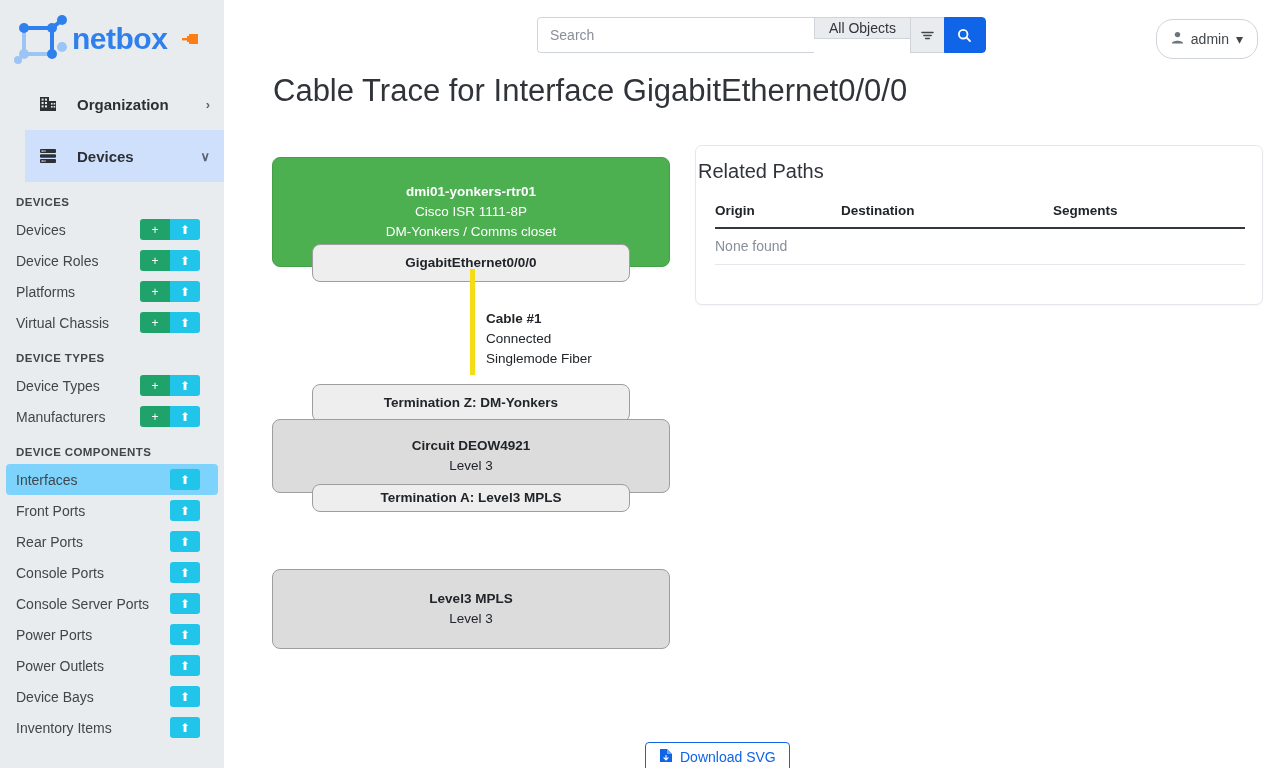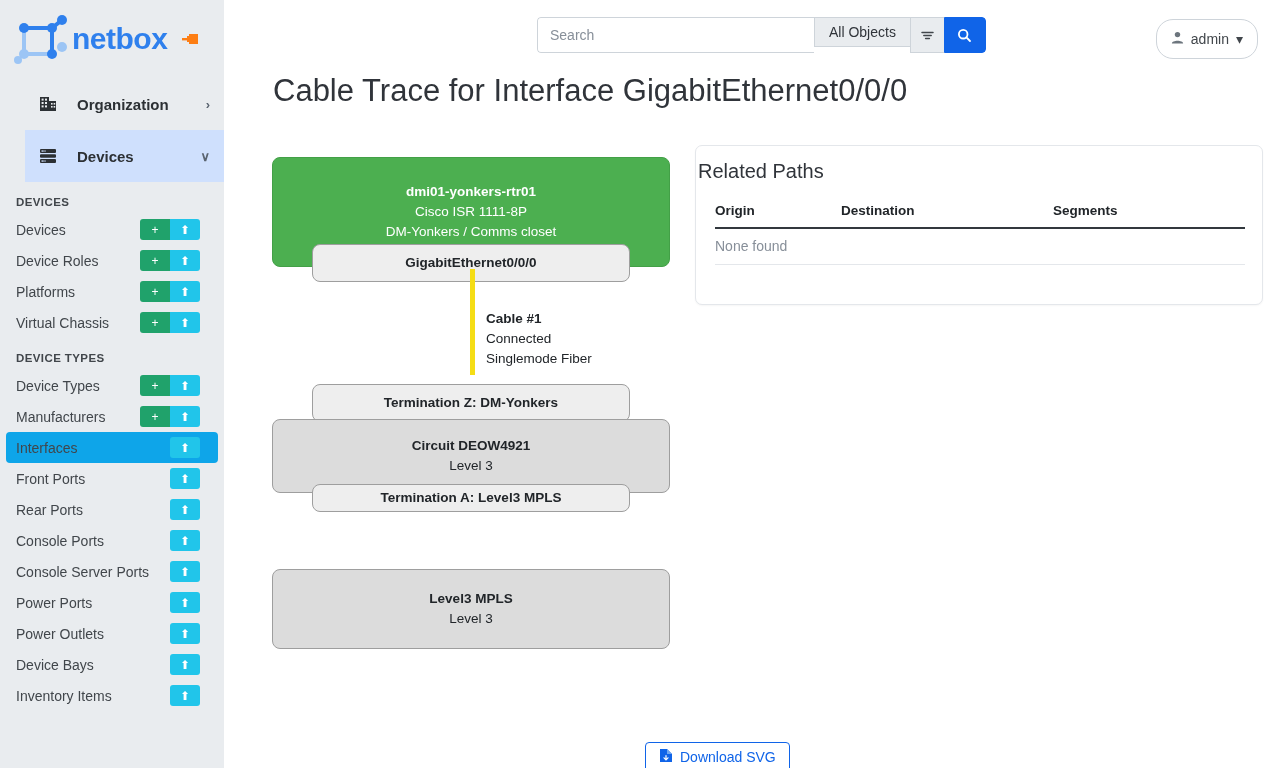--- a/index.html
+++ b/index.html
@@ -51,21 +51,21 @@
     color: #41464b; text-transform: uppercase;
     padding: 14px 0 6px 16px;
   }
   .nav-item {
     position: relative;
     display: flex; align-items: center;
     height: 31px; margin: 0 6px; padding-left: 10px;
     font-size: 14px; color: #41464b; cursor: pointer;
     border-radius: 4px;
   }
-  .nav-item.sel { background: #0ea5e9; gap: 34px; }
+  .nav-item.sel { background: #7dd3fc; gap: 34px; }
   .nav-item .lbl { flex: 1; }
   .btngrp { display: flex; margin-right: 18px; }
   .mini-btn {
     width: 30px; height: 21px;
     display: flex; align-items: center; justify-content: center;
     color: #ffffff; font-size: 12px; cursor: pointer;
   }
   .mini-add { background: #20a26b; border-radius: 3px 0 0 3px; }
   .mini-imp { background: #21c5ea; border-radius: 0 3px 3px 0; }
   .mini-imp.solo { border-radius: 3px; }
@@ -83,21 +83,21 @@
   #search-input {
     width: 277px; height: 36px;
     border: 1px solid #ced4da; border-right: none;
     border-radius: 4px 0 0 4px;
     padding: 0 12px; font-size: 14px; color: #30343a;
     outline: none; background: #fff;
   }
   #search-input::placeholder { color: #878f99; }
   #scope-btn {
     display: flex; align-items: center; justify-content: center;
-    padding: 0 14px; height: 30px;
+    padding: 0 14px; height: 22px;
     background: #e9ecef; border: 1px solid #ced4da; border-right: none;
     font-size: 14px; color: #30343a; cursor: pointer;
   }
   #filter-btn {
     display: flex; align-items: center; justify-content: center;
     width: 34px; height: 36px;
     background: #e9ecef; border: 1px solid #ced4da; border-right: none;
     cursor: pointer;
   }
   #search-btn {
@@ -292,20 +292,21 @@
     </span>
   </div>
   <div class="nav-item">
     <span class="lbl">Manufacturers</span>
     <span class="btngrp">
       <span class="mini-btn mini-add">+</span>
       <span class="mini-btn mini-imp">⬆</span>
     </span>
   </div>
 
+  <div class="sec-head">DEVICE COMPONENTS</div>
   <div class="nav-item sel">
     <span class="lbl">Interfaces</span>
     <span class="btngrp">
       <span class="mini-btn mini-imp solo">⬆</span>
     </span>
   </div>
   <div class="nav-item">
     <span class="lbl">Front Ports</span>
     <span class="btngrp">
       <span class="mini-btn mini-imp solo">⬆</span>

